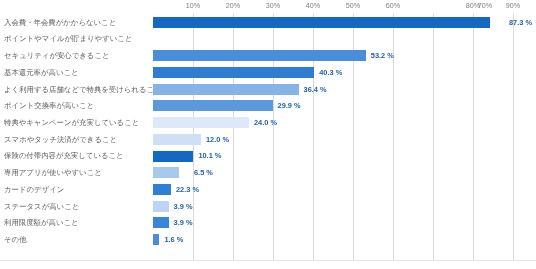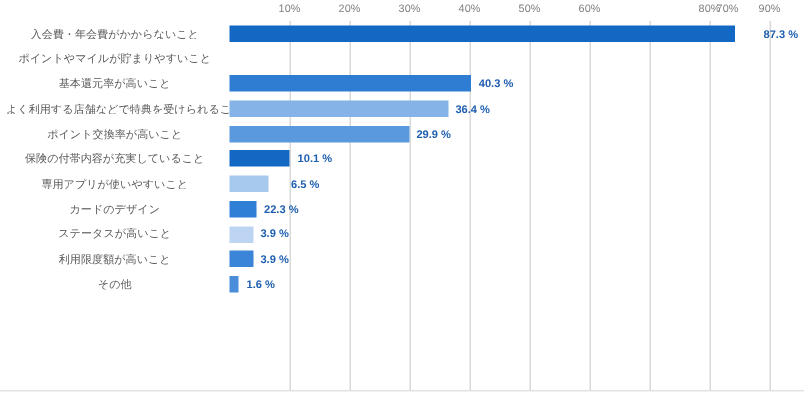--- a/index.html
+++ b/index.html
@@ -77,21 +77,21 @@
     position: relative;
     width: 100%;
     height: 16.73px;
     display: flex;
     align-items: center;
   }
   .row-label {
     position: absolute;
     right: 383px;   
     width: 149px;
-    text-align: center;
+    text-align: left;
     padding-right: 4px;
     box-sizing: border-box;
     font-size: 7.4px;
     color: #595959;
     line-height: 1;
     white-space: nowrap;
     overflow: hidden;
   }
   .bar-wrap {
     position: absolute;
@@ -150,20 +150,27 @@
         <div class="row-label">入会費・年会費がかからないこと</div>
         <div class="bar-wrap">
           <div class="bar" style="width: 349.2px; background: rgb(18, 104, 195);"></div>
           <span class="bar-value" style="color: rgb(31, 95, 176); margin-left: 19px;">87.3 %</span>
         </div>
       </div>
       <div class="row">
         <div class="row-label">ポイントやマイルが貯まりやすいこと</div>
       </div>
       <div class="row">
+        <div class="row-label">セキュリティが安心できること</div>
+        <div class="bar-wrap">
+          <div class="bar" style="width: 212.8px; background: rgb(74, 141, 219);"></div>
+          <span class="bar-value" style="color: rgb(31, 95, 176);">53.2 %</span>
+        </div>
+      </div>
+      <div class="row">
         <div class="row-label">基本還元率が高いこと</div>
         <div class="bar-wrap">
           <div class="bar" style="width: 161.2px; background: rgb(47, 124, 211);"></div>
           <span class="bar-value" style="color: rgb(31, 95, 176);">40.3 %</span>
         </div>
       </div>
       <div class="row">
         <div class="row-label">よく利用する店舗などで特典を受けられること</div>
         <div class="bar-wrap">
           <div class="bar" style="width: 145.6px; background: rgb(133, 179, 232);"></div>
@@ -171,20 +178,34 @@
         </div>
       </div>
       <div class="row">
         <div class="row-label">ポイント交換率が高いこと</div>
         <div class="bar-wrap">
           <div class="bar" style="width: 119.6px; background: rgb(90, 153, 222);"></div>
           <span class="bar-value" style="color: rgb(31, 95, 176);">29.9 %</span>
         </div>
       </div>
       <div class="row">
+        <div class="row-label">特典やキャンペーンが充実していること</div>
+        <div class="bar-wrap">
+          <div class="bar" style="width: 96px; background: rgb(221, 233, 249);"></div>
+          <span class="bar-value" style="color: rgb(31, 95, 176);">24.0 %</span>
+        </div>
+      </div>
+      <div class="row">
+        <div class="row-label">スマホやタッチ決済ができること</div>
+        <div class="bar-wrap">
+          <div class="bar" style="width: 48px; background: rgb(207, 224, 246);"></div>
+          <span class="bar-value" style="color: rgb(31, 95, 176);">12.0 %</span>
+        </div>
+      </div>
+      <div class="row">
         <div class="row-label">保険の付帯内容が充実していること</div>
         <div class="bar-wrap">
           <div class="bar" style="width: 40.4px; background: rgb(18, 104, 195);"></div>
           <span class="bar-value" style="color: rgb(31, 95, 176);">10.1 %</span>
         </div>
       </div>
       <div class="row">
         <div class="row-label">専用アプリが使いやすいこと</div>
         <div class="bar-wrap">
           <div class="bar" style="width: 26px; background: rgb(168, 201, 238);"></div>

